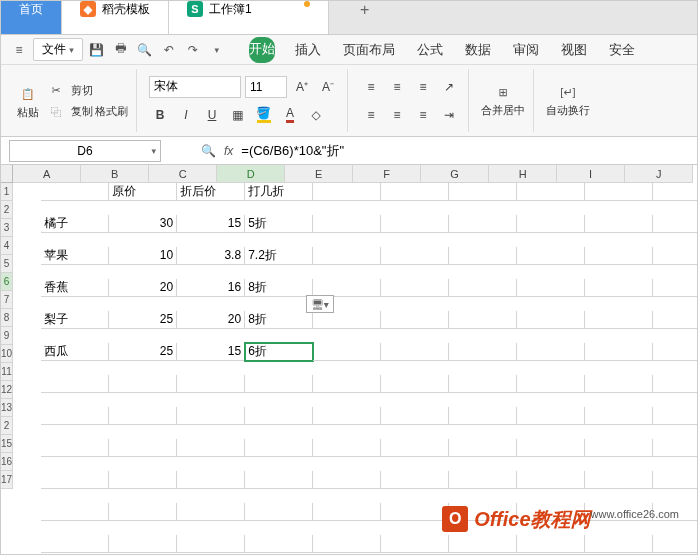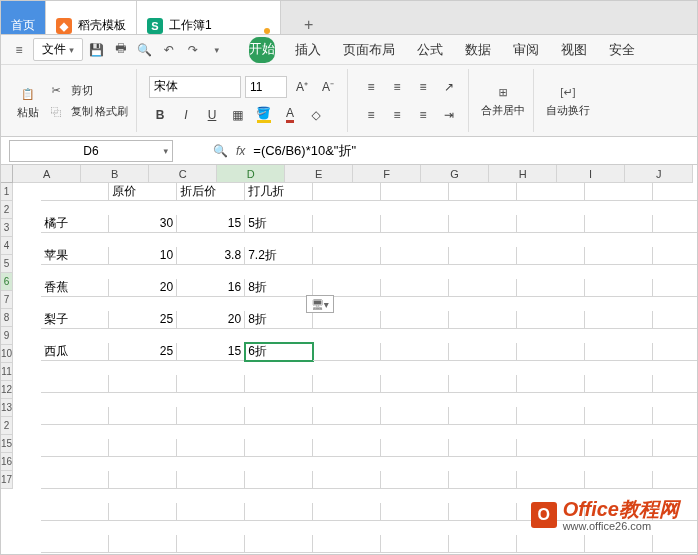--- a/index.html
+++ b/index.html
@@ -1,19 +1,19 @@
 <!DOCTYPE html>
 <html><head>
 <meta charset="utf-8">
 <style>
 * { margin: 0; padding: 0; box-sizing: border-box; font-family: "Microsoft YaHei", Arial, sans-serif; }
 body { width: 698px; height: 555px; background: #fff; position: relative; overflow: hidden; border: 1px solid #ccc; }
 
 .top-tabs { height: 34px; display: flex; align-items: stretch; background: #e6e6e6; border-bottom: 1px solid #ccc; }
-.top-tab { display: flex; align-items: flex-end; padding: 0 10px; font-size: 12px; gap: 6px; border-right: 1px solid #d0d0d0; }
+.top-tab { display: flex; align-items: flex-start; padding: 0 18px; font-size: 12px; gap: 6px; border-right: 1px solid #d0d0d0; }
 .top-tab.home { background: #4a90e2; color: #fff; }
 .top-tab.docer { background: #fff; }
 .top-tab.sheet { background: #fff; }
 .top-tab .dot { width: 6px; height: 6px; background: #f5a623; border-radius: 50%; }
 .top-tab .plus { width: 36px; text-align: center; color: #666; font-size: 16px; }
 .icon-box { width: 16px; height: 16px; display: inline-flex; align-items: center; justify-content: center; border-radius: 3px; font-size: 11px; color: #fff; font-weight: bold; }
 .icon-orange { background: #f5762a; }
 .icon-green { background: #0ea47a; }
 
 .menu-row { height: 30px; display: flex; align-items: center; background: #f7f7f7; border-bottom: 1px solid #ddd; padding: 0 8px; gap: 4px; font-size: 12px; }
@@ -26,21 +26,21 @@
 .toolbar { height: 72px; background: #f7f7f7; border-bottom: 1px solid #ccc; display: flex; padding: 4px 8px; gap: 4px; }
 .tb-group { display: flex; flex-direction: column; justify-content: center; gap: 2px; border-right: 1px solid #ddd; padding: 0 8px; }
 .tb-big { display: flex; flex-direction: column; align-items: center; font-size: 11px; color: #333; gap: 2px; }
 .tb-small-row { display: flex; align-items: center; gap: 6px; font-size: 11px; color: #333; }
 .tb-ico { width: 18px; height: 18px; display: inline-flex; align-items: center; justify-content: center; color: #555; }
 select.fake, .fake-select { height: 22px; border: 1px solid #ccc; background: #fff; font-size: 12px; padding: 0 4px; }
 .btn-row { display: flex; gap: 4px; }
 .btn-sq { width: 22px; height: 22px; border: 1px solid transparent; display: flex; align-items: center; justify-content: center; font-size: 12px; color: #444; }
 
 .name-row { height: 28px; display: flex; align-items: center; border-bottom: 1px solid #ccc; background: #fff; }
-.name-box { width: 164px; height: 22px; border: 1px solid #bbb; margin-left: 8px; display: flex; align-items: center; padding: 0 6px; font-size: 12px; justify-content: center; position: relative; }
+.name-box { width: 152px; height: 22px; border: 1px solid #bbb; margin-left: 8px; display: flex; align-items: center; padding: 0 6px; font-size: 12px; justify-content: center; position: relative; }
 .name-box::after { content: "▾"; position: absolute; right: 4px; font-size: 9px; color: #666; }
 .fx-area { display: flex; align-items: center; margin-left: 40px; gap: 8px; font-size: 12px; }
 .fx-icon { font-style: italic; color: #555; }
 .formula-input { border: none; outline: none; font-size: 13px; width: 300px; }
 
 .sheet { display: flex; position: relative; }
 .row-hdrs { width: 20px; font-size: 11px; }
 .row-hdr, .col-hdr, .cell { border-right: 1px solid #d4d4d4; border-bottom: 1px solid #d4d4d4; }
 .row-hdr { height: 18px; background: #eee; text-align: center; font-size: 10px; line-height: 18px; color: #555; }
 .corner { height: 18px; background: #eee; border-right: 1px solid #bbb; border-bottom: 1px solid #bbb; }
@@ -52,21 +52,21 @@
 .cell { width: 68px; height: 18px; font-size: 12px; padding: 0 3px; line-height: 17px; overflow: hidden; white-space: nowrap; }
 .cell.r { text-align: right; }
 .cell.active { outline: 2px solid #2e9e5b; outline-offset: -1px; }
 
 .smart-tag { position: absolute; left: 305px; top: 130px; width: 28px; height: 18px; border: 1px solid #aaa; background: #fff; font-size: 10px; display: flex; align-items: center; justify-content: center; color: #666; }
 
 .watermark { position: absolute; right: 18px; bottom: 22px; display: flex; align-items: center; gap: 6px; }
 .wm-logo { width: 26px; height: 26px; background: #d84315; display: flex; align-items: center; justify-content: center; color: #fff; font-weight: bold; border-radius: 3px; }
 .wm-text1 { color: #d84315; font-weight: bold; font-size: 20px; font-style: italic; }
 .wm-text2 { color: #555; font-size: 11px; }
-.wm-col { display: flex; flex-direction: column; line-height: 1.1; }
+.wm-col { display: flex; flex-direction: row; line-height: 1.1; }
 </style>
 </head>
 <body>
 
 <div class="top-tabs">
   <div class="top-tab home">
       <span>首页</span>
     </div>
   <div class="top-tab docer">
     <span class="icon-box icon-orange">◆</span>

